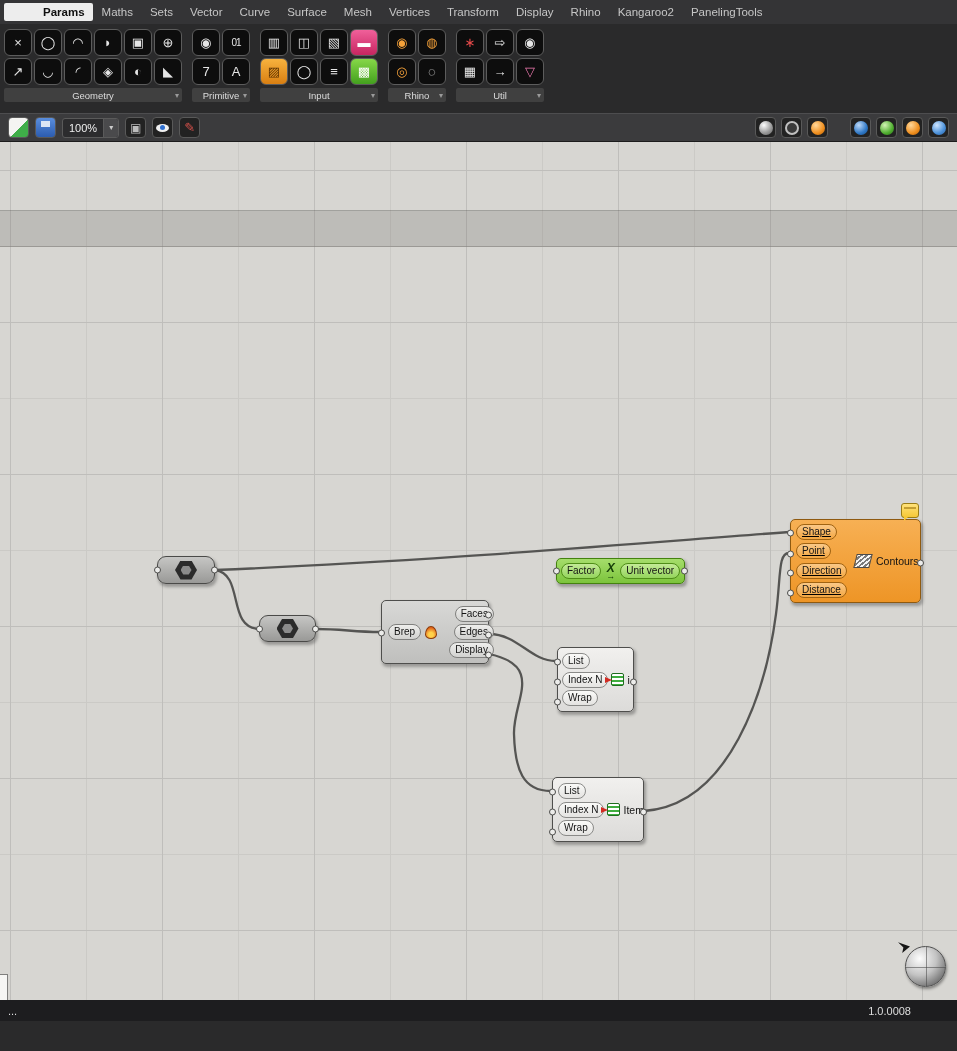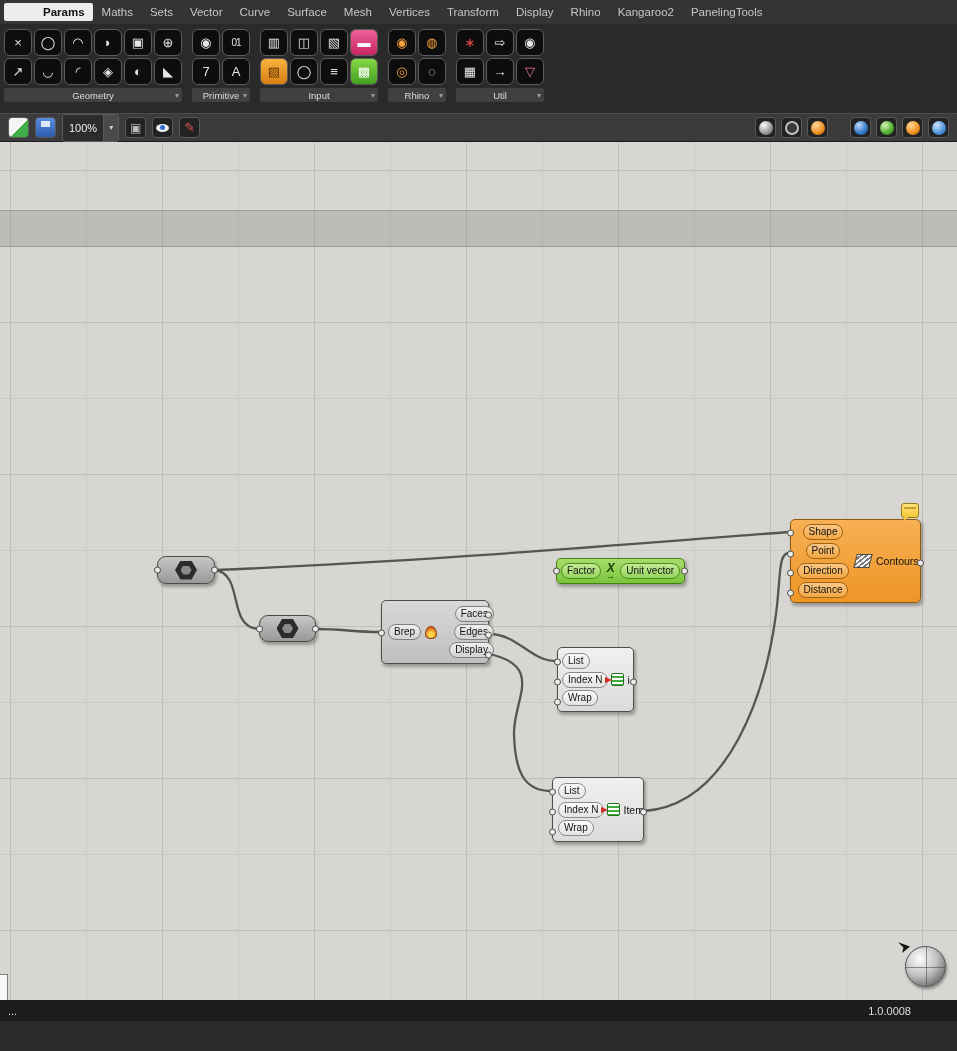--- a/index.html
+++ b/index.html
@@ -37,21 +37,21 @@
   .rlabel .caret { position:absolute; right:3px; font-size:8px; color:#9a9a9a; }
 
   
   .toolbar2 { height:29px; background:#3b3b3d; border-top:1px solid #4d4d4f; border-bottom:1px solid #1c1c1c;
               display:flex; align-items:center; padding:0 8px; gap:6px; flex:0 0 29px; }
   .tbtn { width:21px; height:21px; border-radius:4px; border:1px solid #595959; background:#222;
           display:flex; align-items:center; justify-content:center; position:relative; padding:0; }
   .tbtn.newdoc { background:linear-gradient(135deg,#f4f4f2 55%,#3fae49 55%); }
   .tbtn.save { background:linear-gradient(#5a8ede,#2b5cb0); }
   .tbtn.save::after { content:""; width:9px; height:6px; background:#dce6f5; position:absolute; top:3px; }
-  .zoomsel { height:28px; display:flex; align-items:center; background:#2c2c2e; border:1px solid #5a5a5a;
+  .zoomsel { height:20px; display:flex; align-items:center; background:#2c2c2e; border:1px solid #5a5a5a;
              border-radius:3px; overflow:hidden; }
   .zoomsel .zval { color:#eee; font-size:11px; padding:0 6px; }
   .zoomsel .zcaret { width:15px; height:100%; background:#4a4a4c; color:#ccc; font-size:8px;
                      display:flex; align-items:center; justify-content:center; border-left:1px solid #5a5a5a; }
   .tbtn .glyph { color:#bcbcbc; font-size:12px; }
   .eye { width:13px; height:8px; background:#f0f0f0; border-radius:50%; position:relative; }
   .eye::after { content:""; position:absolute; left:4px; top:1.5px; width:5px; height:5px; border-radius:50%; background:#2e6fd0; }
   .brush { color:#d4504a; font-size:13px; }
   .tb-right { margin-left:auto; display:flex; gap:5px; align-items:center; }
   .orb { width:14px; height:14px; border-radius:50%; }
@@ -368,21 +368,21 @@
       <span class="list-ic"></span>
       <span class="outlabel">Item</span>
     </div>
 
     <div class="comp c-orange-comp" style="left:790px;top:377px;width:131px;height:84px;padding:4px 5px;gap:5px;">
       <span class="grip" style="left:-4px;top:13px;"></span>
       <span class="grip" style="left:-4px;top:34px;"></span>
       <span class="grip" style="left:-4px;top:53px;"></span>
       <span class="grip" style="left:-4px;top:73px;"></span>
       <span class="grip" style="right:-4px;top:43px;"></span>
-      <div class="col" style="height:100%;align-items:center;min-width:54px;">
+      <div class="col" style="height:100%;align-items:flex-start;min-width:54px;text-decoration:underline;">
         <span class="pchip">Shape</span>
         <span class="pchip">Point</span>
         <span class="pchip">Direction</span>
         <span class="pchip">Distance</span>
       </div>
       <span class="ct-ic"></span>
       <span class="outlabel">Contours</span>
     </div>
 
     <div class="balloon"></div>

